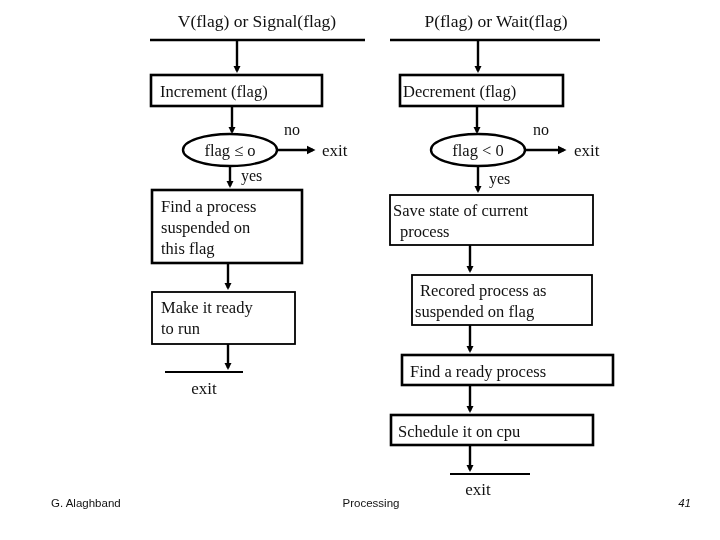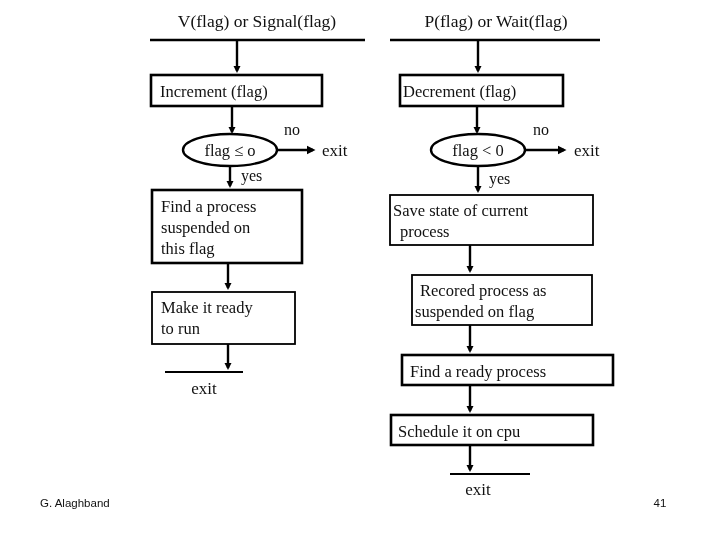--- a/index.html
+++ b/index.html
@@ -72,21 +72,21 @@
   .rule {
     stroke: #000000;
     stroke-width: 2.4;
   }
   .rule-thin {
     stroke: #000000;
     stroke-width: 1.8;
   }
   #footer {
     position: absolute;
-    left: 0;
+    left: 11px;
     top: 492px;
     width: 609px;
     height: 48px;
   }
   .footer-cell {
     position: absolute;
     font-family: "Liberation Sans", sans-serif;
     font-size: 11.5px;
     color: #111111;
     line-height: 1.35;
@@ -99,21 +99,22 @@
   #footer-title {
     left: 240px;
     top: 4px;
     width: 240px;
     text-align: center;
   }
   #footer-page {
     left: 640px;
     top: 4px;
     width: 40px;
-    text-align: center;
+    text-align: right;
+    font-style: italic;
   }
 </style>
 </head>
 <body>
 
 <div id="slide">
 
   <svg id="flow-svg" viewBox="0 0 720 495">
     <defs>
       <marker id="arrowhead" markerWidth="9" markerHeight="9" refX="5.2" refY="4.2" orient="auto" markerUnits="userSpaceOnUse">
@@ -201,17 +202,18 @@
     <text class="node-text" x="398" y="437" text-anchor="start">Schedule it on cpu</text>
 
     <line class="conn" x1="470" y1="445" x2="470" y2="470" marker-end="url(#arrowhead)"></line>
     <line class="rule-thin" x1="450" y1="474" x2="530" y2="474"></line>
     <text class="exit-text" x="478" y="495" text-anchor="middle">exit</text>
   </svg>
 
   <div id="footer">
     <div class="footer-cell" id="footer-author">G. Alaghband</div>
     <div class="footer-cell" id="footer-title">
+      <div>Processing</div>
     </div>
     <div class="footer-cell" id="footer-page">41</div>
   </div>
 
 </div>
 
 </body></html>

